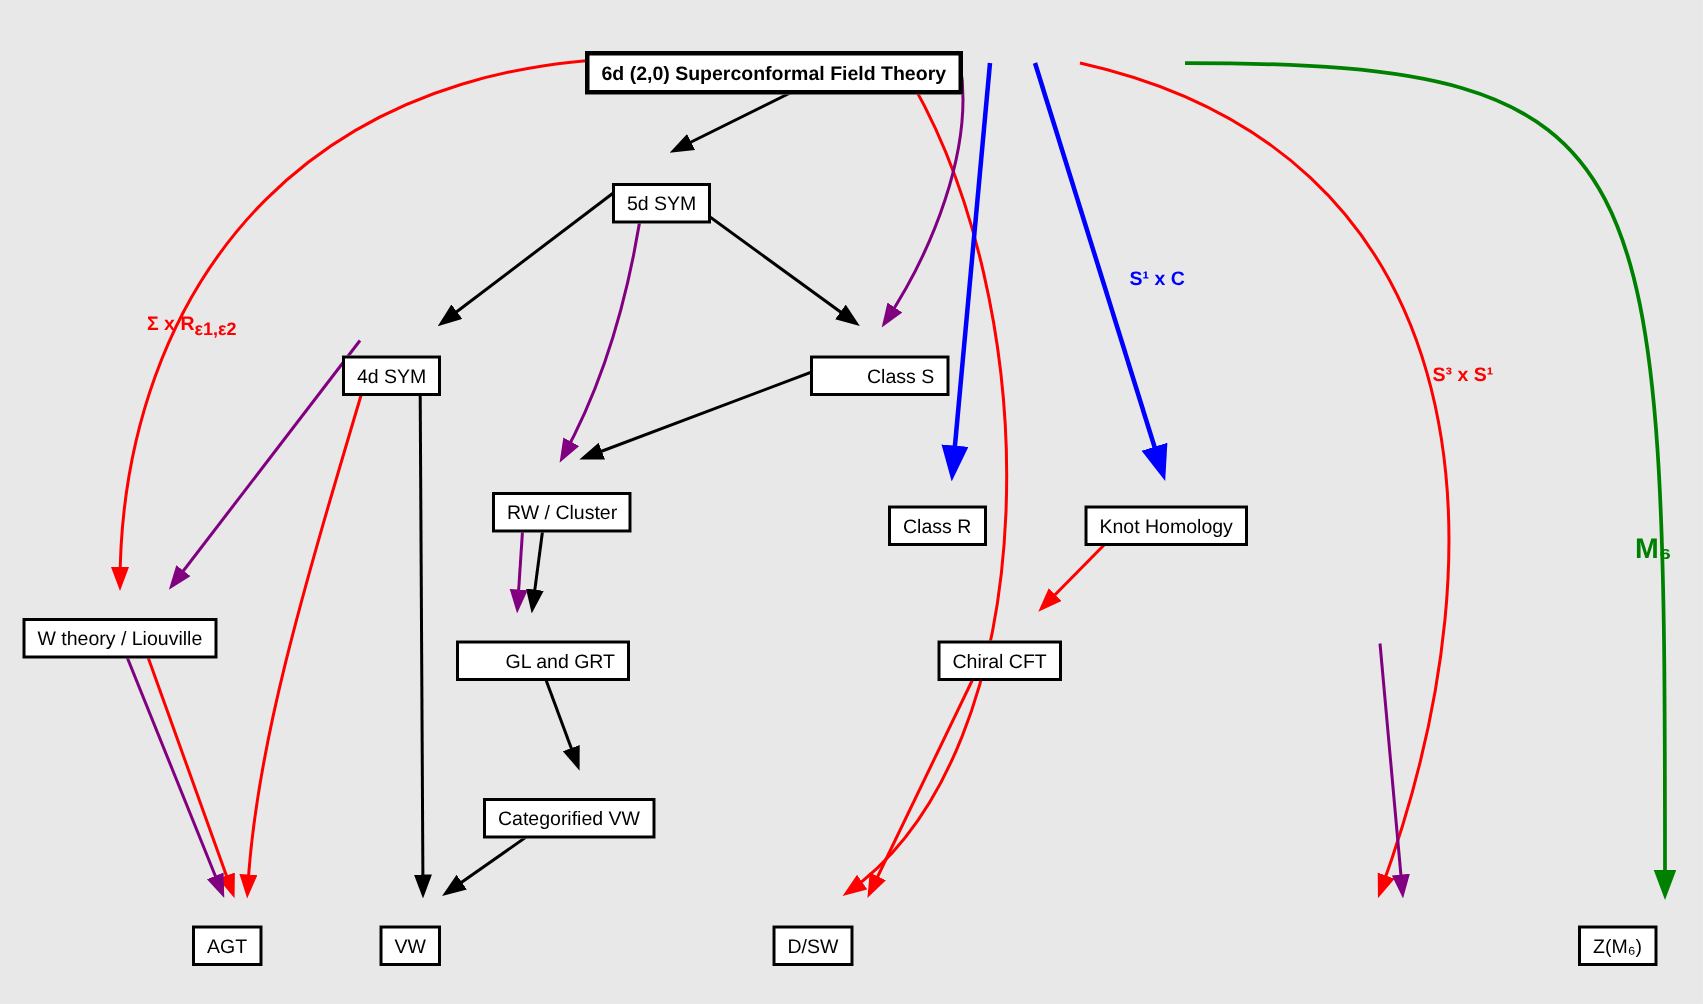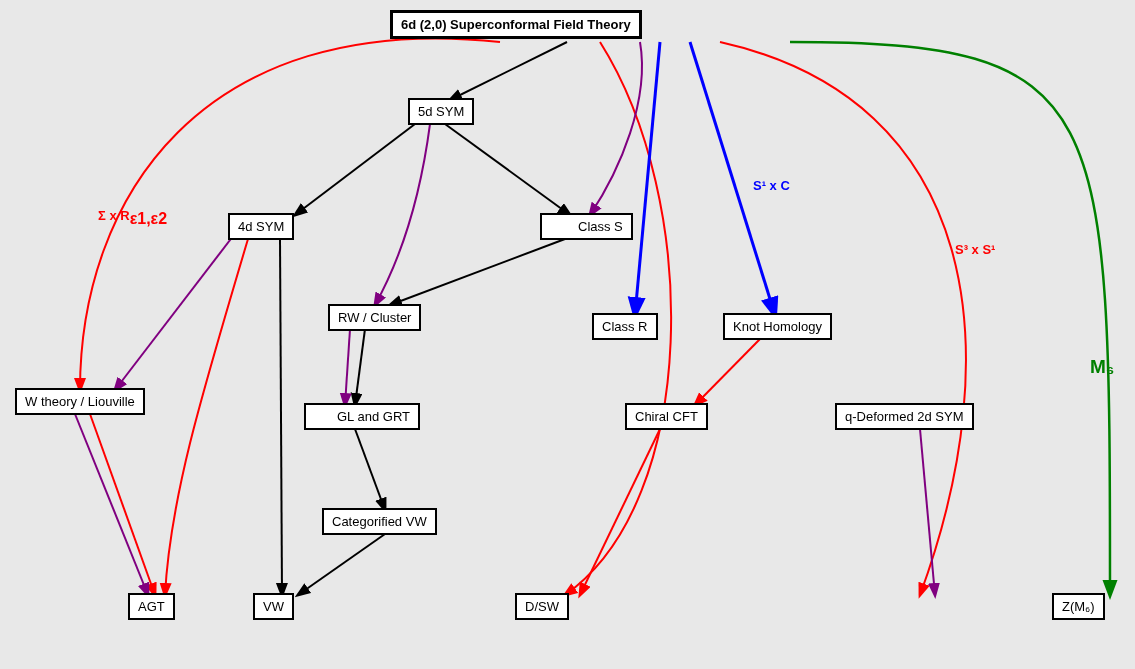--- a/index.html
+++ b/index.html
@@ -25,20 +25,21 @@
     }
     .node {
       position: absolute;
       border: 2px solid black;
       background: white;
       padding: 4px 8px;
       font-size: 13px;
       font-weight: normal;
       text-align: center;
       white-space: nowrap;
+      margin-top: 24px;
     }
     .node.bold-border {
       border-width: 3px;
       font-weight: bold;
     }
     .label-text {
       position: absolute;
       font-size: 13px;
       font-weight: bold;
       pointer-events: none;
@@ -140,27 +141,26 @@
   <div class="node" style="left:253px; top:593px;">VW</div>
 
   <div class="node" style="left:515px; top:593px;">D/SW</div>
 
   <div class="node" style="left:592px; top:313px;">Class R</div>
 
   <div class="node" style="left:723px; top:313px;">Knot Homology</div>
 
   <div class="node" style="left:625px; top:403px;">Chiral CFT</div>
 
-  <div class="node" style="left:835px; top:403px;">q-Deformed 2d SYM</div>
 
 
   <div class="node" style="left:1052px; top:593px;">Z(M₆)</div>
 
   <div class="label-text" style="left:98px; top:208px; color:red; font-size:13px;">
-    Σ x R<sub style="font-size:16px;">ε1,ε2</sub>
+    Σ x R<sub style="font-size:12px;">ε1,ε2</sub>
   </div>
 
   <div class="label-text" style="left:753px; top:178px; color:blue; font-size:13px;">S¹ x C</div>
 
   <div class="label-text" style="left:955px; top:242px; color:red; font-size:13px;">S³ x S¹</div>
 
   <div class="label-text" style="left:1090px; top:356px; color:green; font-size:19px;">M₆</div>
 </div>
 
 </body></html>

